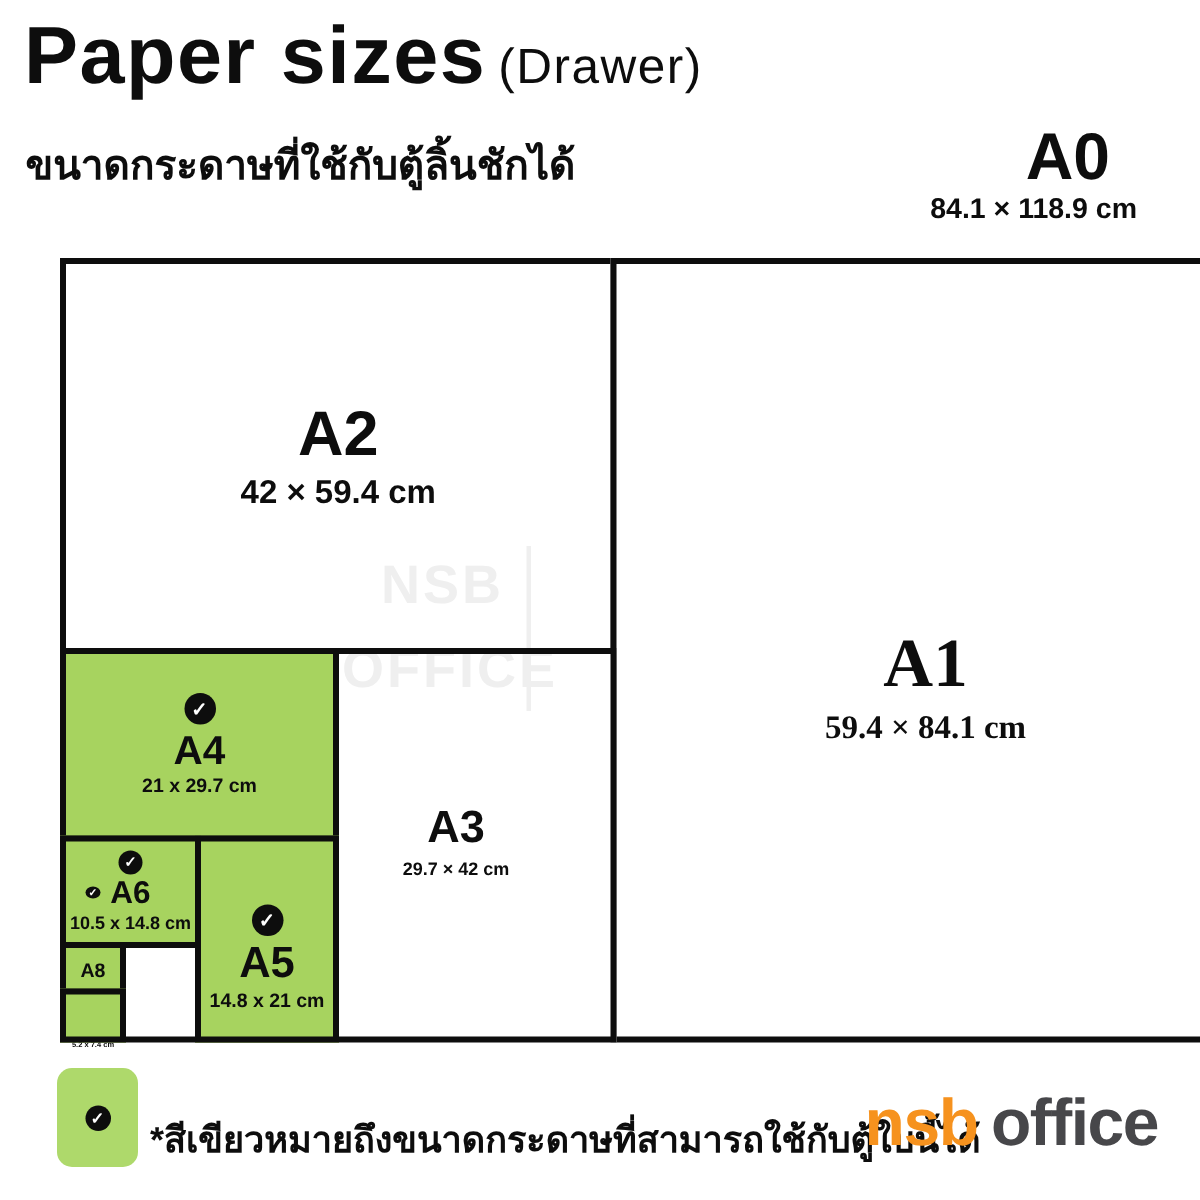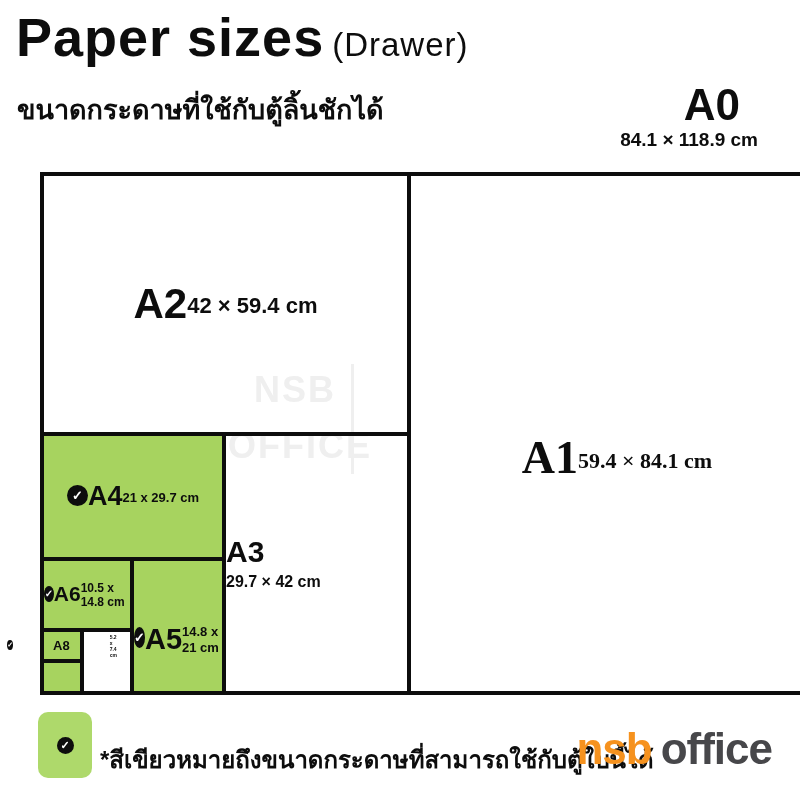--- a/index.html
+++ b/index.html
@@ -12,40 +12,40 @@
   .title { position:absolute; left:16px; top:6px; font-size:54px; font-weight:700; letter-spacing:1px; }
   .title .suffix { font-size:33px; font-weight:500; margin-left:8px; }
   .subtitle { position:absolute; left:17px; top:88px; font-size:27px; font-weight:700; }
   .a0-wrap { position:absolute; right:42px; top:82px; text-align:right; }
   .a0-name { font-size:44px; font-weight:700; padding-right:18px; line-height:1.1; }
   .a0-dims { font-size:19px; font-weight:600; margin-top:1px; }
 
   
   .box {
     position:absolute; background:#ffffff; border:4px solid #0d0d0d;
-    display:flex; flex-direction:row; align-items:center; justify-content:center;
+    display:flex; flex-direction:column; align-items:center; justify-content:center;
   }
   .box.green { background:#a7d35f; }
   .paper-name { font-weight:700; line-height:1.05; }
   .paper-dims { font-weight:600; line-height:1.2; }
 
   #box-a2 { left:40px;  top:172px; width:371px; height:264px; }
   #box-a1 { left:407px; top:172px; width:420px; height:523px; padding-top:49px;font-family:Liberation Serif, serif; }
   #box-a3 { left:40px;  top:432px; width:371px; height:263px; }
   #box-a4 { left:40px;  top:432px; width:186px; height:129px; }
   #box-a6 { left:40px;  top:557px; width:94px;  height:75px;  }
   #box-a5 { left:130px; top:557px; width:96px;  height:138px; padding-top:26px; }
   #box-a8 { left:40px;  top:628px; width:44px;  height:35px;gap:40px;  }
   #box-a7 { left:80px;  top:628px; width:54px;  height:67px;  }
   #box-a9 { left:40px;  top:659px; width:44px;  height:36px;  }
 
   #box-a2 .paper-name { font-size:42px; }  #box-a2 .paper-dims { font-size:22px; margin-top:4px; }
   #box-a1 .paper-name { font-size:46px; }  #box-a1 .paper-dims { font-size:22px; margin-top:6px; }
-  .a3-label { position:absolute; left:182px; top:100px; width:156px; }
-  .a3-label .paper-name { font-size:30px; } .a3-label .paper-dims { font-size:16px; margin-top:4px; }
+  .a3-label { position:absolute; left:182px; top:100px; width:156px; text-align:center; }
+  .a3-label .paper-name { font-size:30px; } .a3-label .paper-dims { font-size:12px; margin-top:4px; }
   #box-a4 .paper-name { font-size:27px; }  #box-a4 .paper-dims { font-size:13px; margin-top:2px; }
   #box-a6 .paper-name { font-size:21px; }  #box-a6 .paper-dims { font-size:12px; margin-top:1px; }
   #box-a5 .paper-name { font-size:29px; }  #box-a5 .paper-dims { font-size:13px; margin-top:2px; }
   #box-a8 .paper-name { font-size:13px; }  #box-a8 .paper-dims { font-size:5px; }
   #box-a7 .paper-name { font-size:14px; }  #box-a7 .paper-dims { font-size:5px; margin-top:1px; }
 
   
   .check {
     background:#0d0d0d; color:#ffffff; border-radius:50%;
     display:flex; align-items:center; justify-content:center; font-weight:700;

